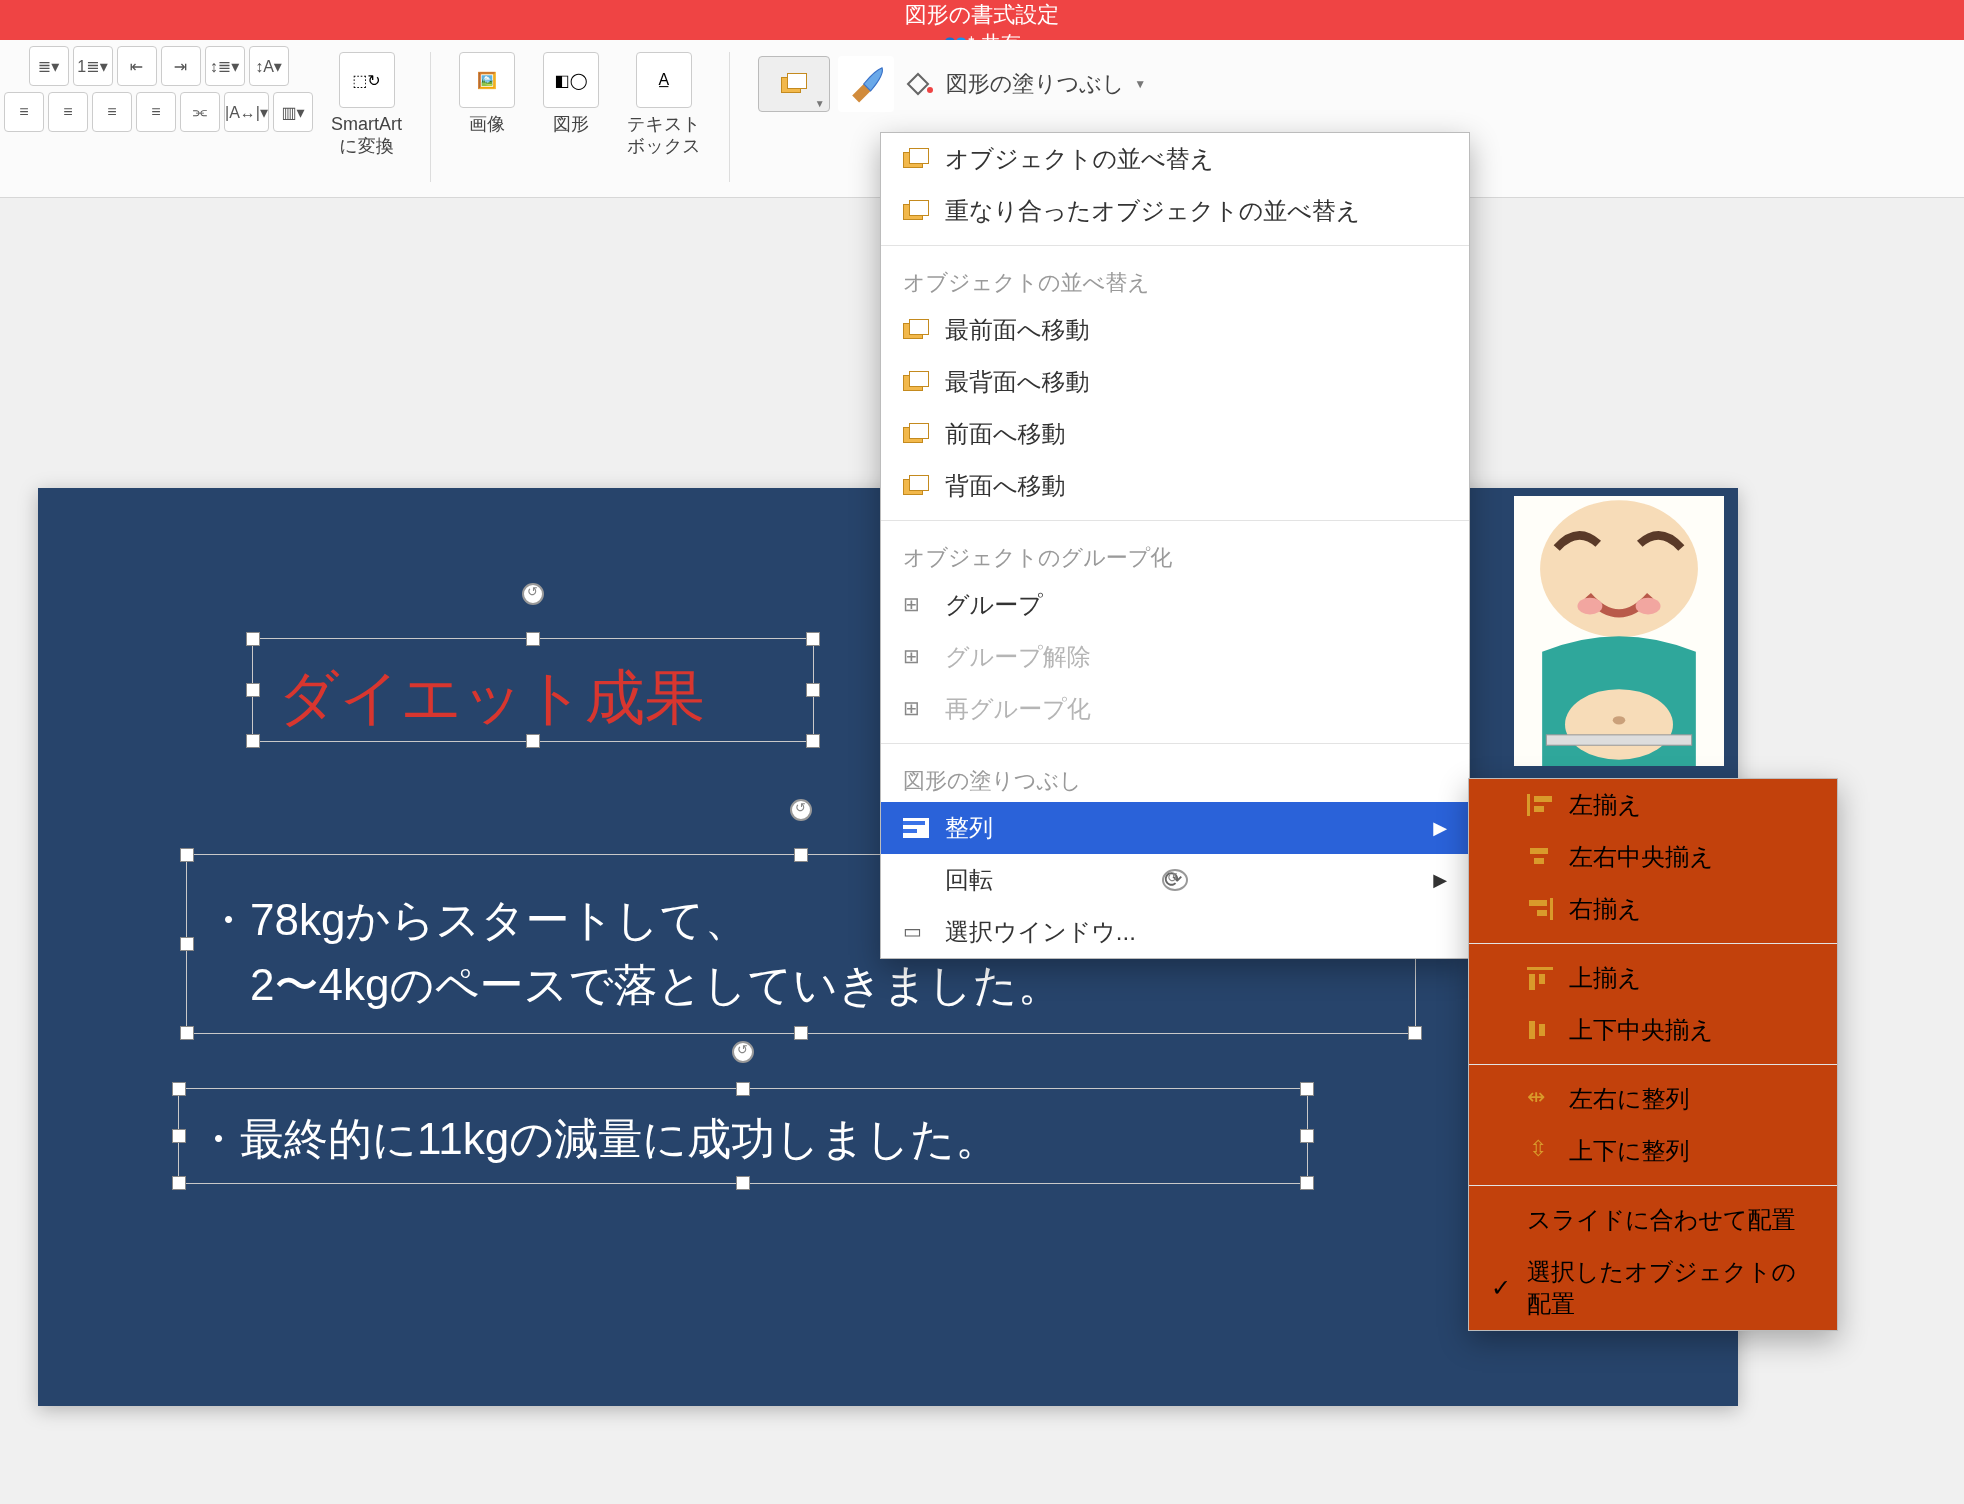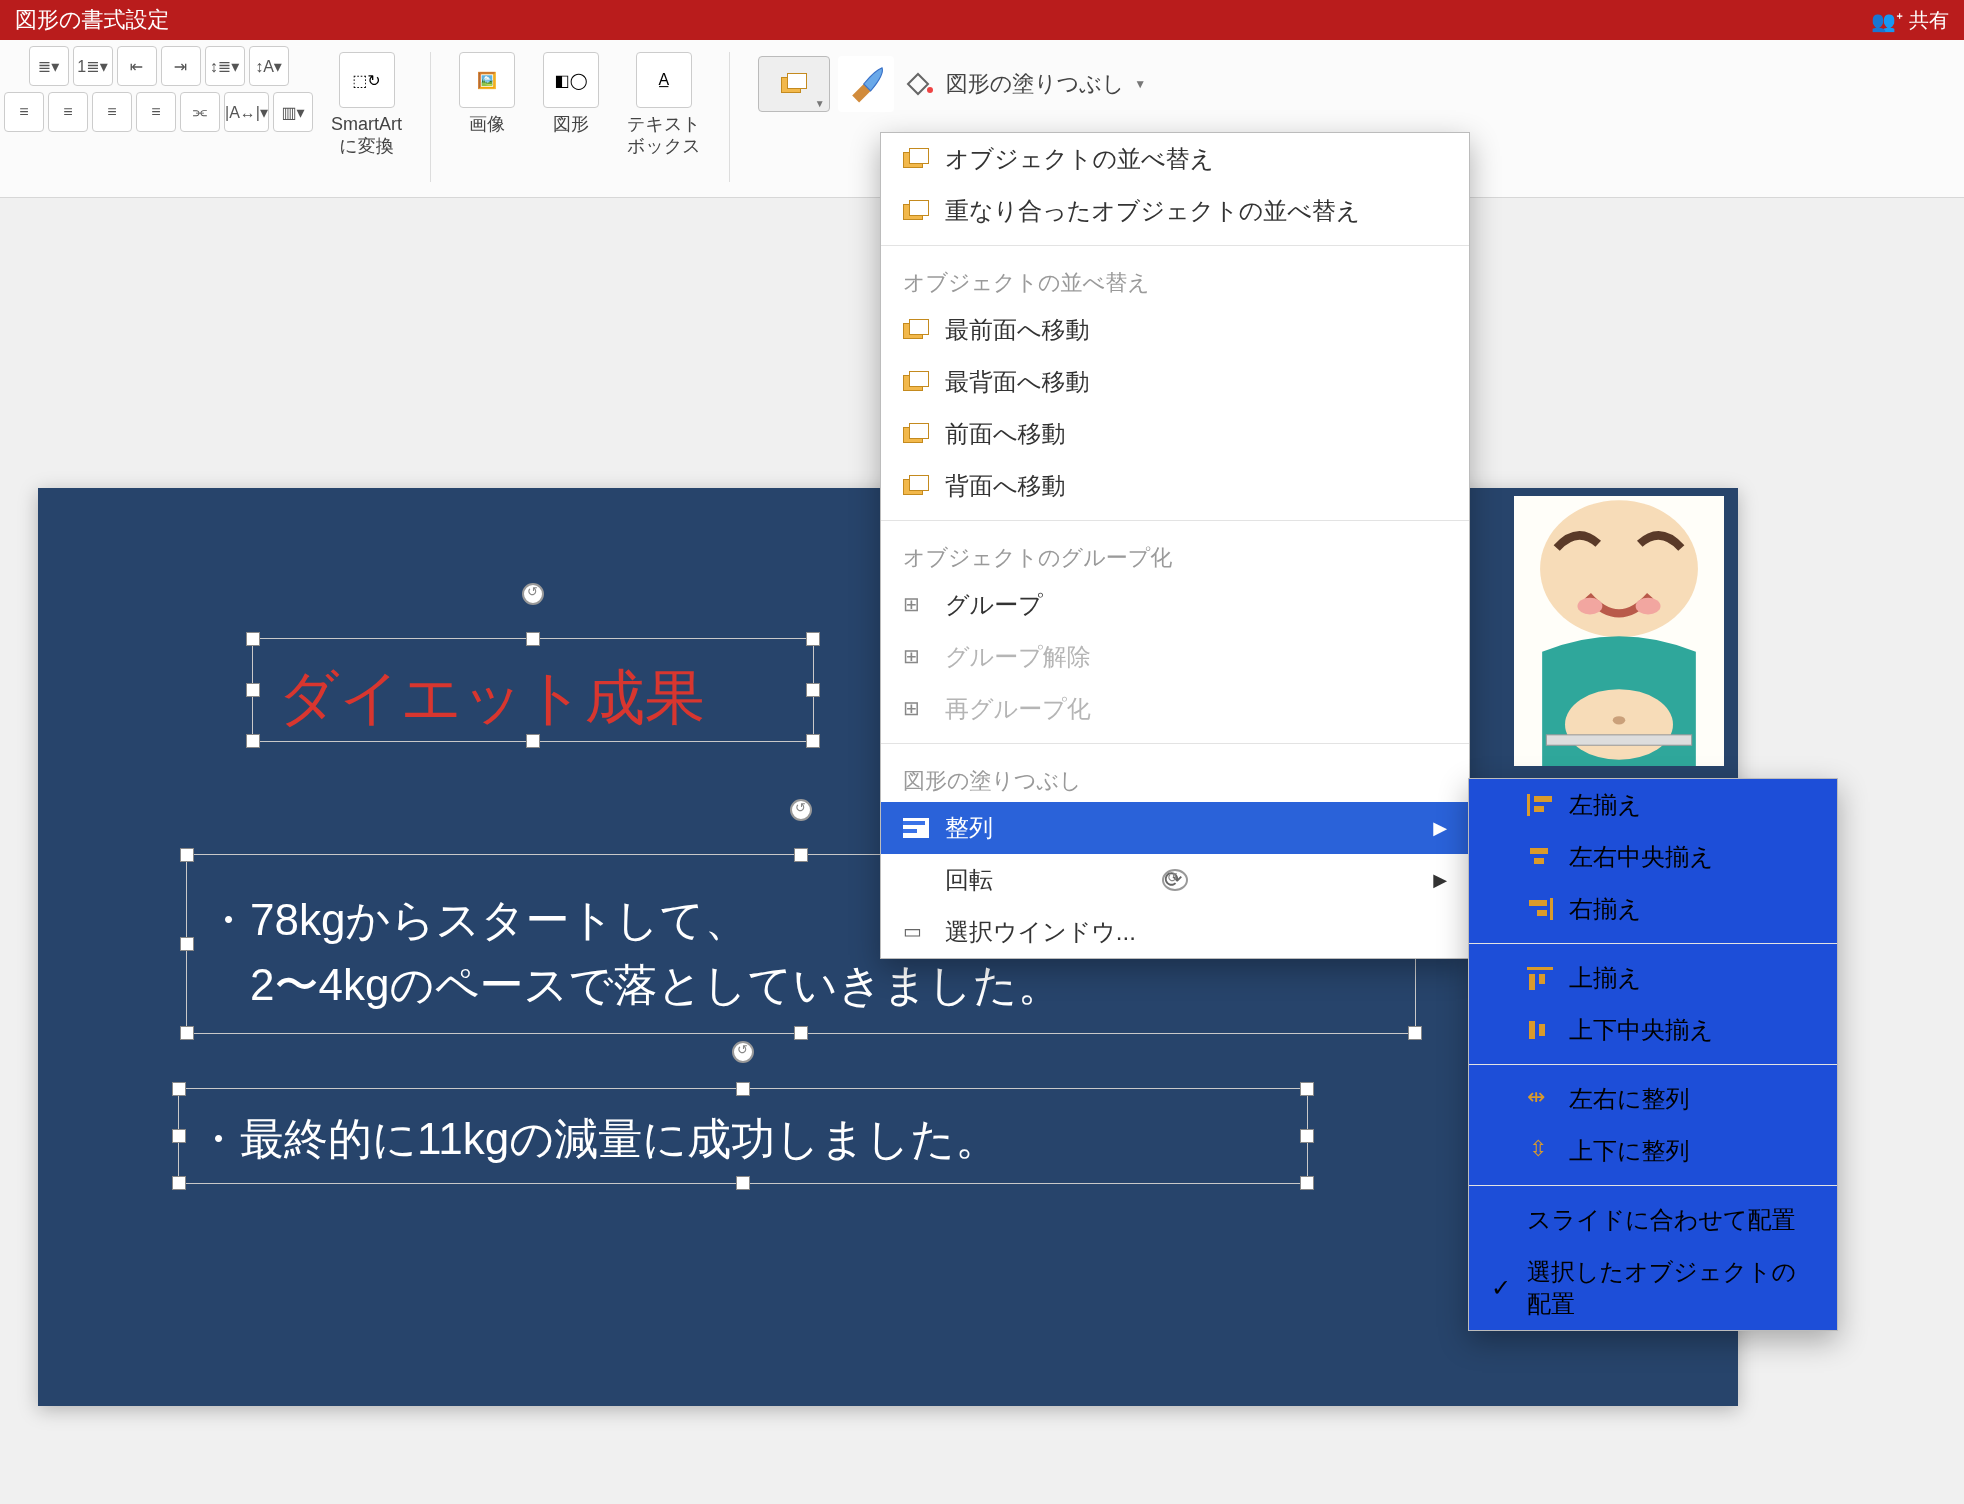--- a/index.html
+++ b/index.html
@@ -1,17 +1,17 @@
 <!DOCTYPE html>
 <html><head>
 <meta charset="utf-8">
 <style>
 * { margin:0; padding:0; box-sizing:border-box; font-family:"Hiragino Sans","Meiryo",sans-serif; }
 body { background:#f0f0f0; width:1964px; height:1504px; overflow:hidden; position:relative; }
-.titlebar { background:#b91c1c; color:#fff; height:40px; display:flex; align-items:center; padding:0 15px; font-size:22px; justify-content:space-between;}
+.titlebar { background:#ef4444; color:#fff; height:40px; display:flex; align-items:center; padding:0 15px; font-size:22px; justify-content:space-between;flex-direction:column;}
 .share { font-size:20px; display:flex; align-items:center; gap:6px;}
 .ribbon { background:#fbfbfb; height:158px; border-bottom:1px solid #d7d7d7; display:flex; align-items:flex-start; padding:6px 0 0 0; position:relative;}
 .rb-group { display:flex; flex-direction:column; align-items:center; margin:0 4px; }
 .rb-row { display:flex; gap:4px; }
 .rb-btn { border:1px solid #ccc; background:#fff; height:40px; min-width:40px; border-radius:4px; display:flex; align-items:center; justify-content:center; font-size:16px; color:#555;}
 .rb-vsep { width:1px; background:#ddd; height:130px; margin:6px 14px;}
 .rb-stack { display:flex; flex-direction:column; align-items:center; gap:6px; padding:6px 14px;}
 .rb-stack .lbl{ font-size:18px; color:#444; text-align:center; line-height:1.2;}
 .rb-icon{ width:56px; height:56px; border:1px solid #ccc; border-radius:4px; background:#fff; display:flex; align-items:center; justify-content:center;}
 .rb-wide{ display:flex; align-items:center; gap:8px; padding:10px 14px;}
@@ -28,21 +28,21 @@
 .body1{ color:#fff; font-size:44px; font-family:"Hiragino Mincho ProN",serif; position:absolute; left:168px; top:400px; line-height:1.45;}
 .body2{ color:#fff; font-size:44px; font-family:Liberation Sans, sans-serif; position:absolute; left:158px; top:622px;}
 .clip{ position:absolute; right:14px; top:8px; width:210px; height:270px; background:#fffef9; overflow:hidden;}
 .menu{ position:absolute; left:880px; top:132px; width:590px; background:#fff; border:1px solid #bcbcbc; box-shadow:0 10px 28px rgba(0,0,0,.3); font-size:24px; color:#333;}
 .menu .mi{ display:flex; align-items:center; gap:16px; padding:10px 22px;}
 .menu .mi.dis{ color:#b5b5b5;}
 .menu .hdr{ color:#9a9a9a; font-size:22px; padding:14px 22px 6px;}
 .menu .sep{ height:1px; background:#e3e3e3; margin:8px 0;}
 .menu .mi.hover{ background:#2a62d9; color:#fff;}
 .menu .arrow{ margin-left:auto; font-size:18px;}
-.submenu{ position:absolute; left:1468px; top:778px; width:370px; background:#1d4ed8; border:1px solid #bcbcbc; box-shadow:0 10px 28px rgba(0,0,0,.3); font-size:24px;}
+.submenu{ position:absolute; left:1468px; top:778px; width:370px; background:#c2410c; border:1px solid #bcbcbc; box-shadow:0 10px 28px rgba(0,0,0,.3); font-size:24px;}
 .submenu .mi{ display:flex; align-items:center; gap:16px; padding:10px 22px;}
 .submenu .sep{ height:1px; background:#e3e3e3; margin:8px 0;}
 .chk{ width:20px; display:inline-block;}
 .ico{ width:26px; height:22px; display:inline-block; position:relative;}
 .ico.layer::before{content:""; position:absolute; left:0; top:4px; width:18px; height:14px; background:#f2b84b; border:1px solid #c48a1e;}
 .ico.layer::after{content:""; position:absolute; left:6px; top:0; width:18px; height:14px; background:#fff; border:1px solid #c48a1e;}
 .ico.align-l{ border-left:3px solid #d99a2b;}
 .ico.align-l::before,.ico.align-c::before,.ico.align-r::before{content:""; position:absolute; left:4px; top:2px; width:18px; height:6px; background:#d99a2b;}
 .ico.align-l::after,.ico.align-c::after,.ico.align-r::after{content:""; position:absolute; left:4px; top:12px; width:10px; height:6px; background:#d99a2b;}
 .ico.align-c::before{left:3px;} .ico.align-c::after{left:7px;}

